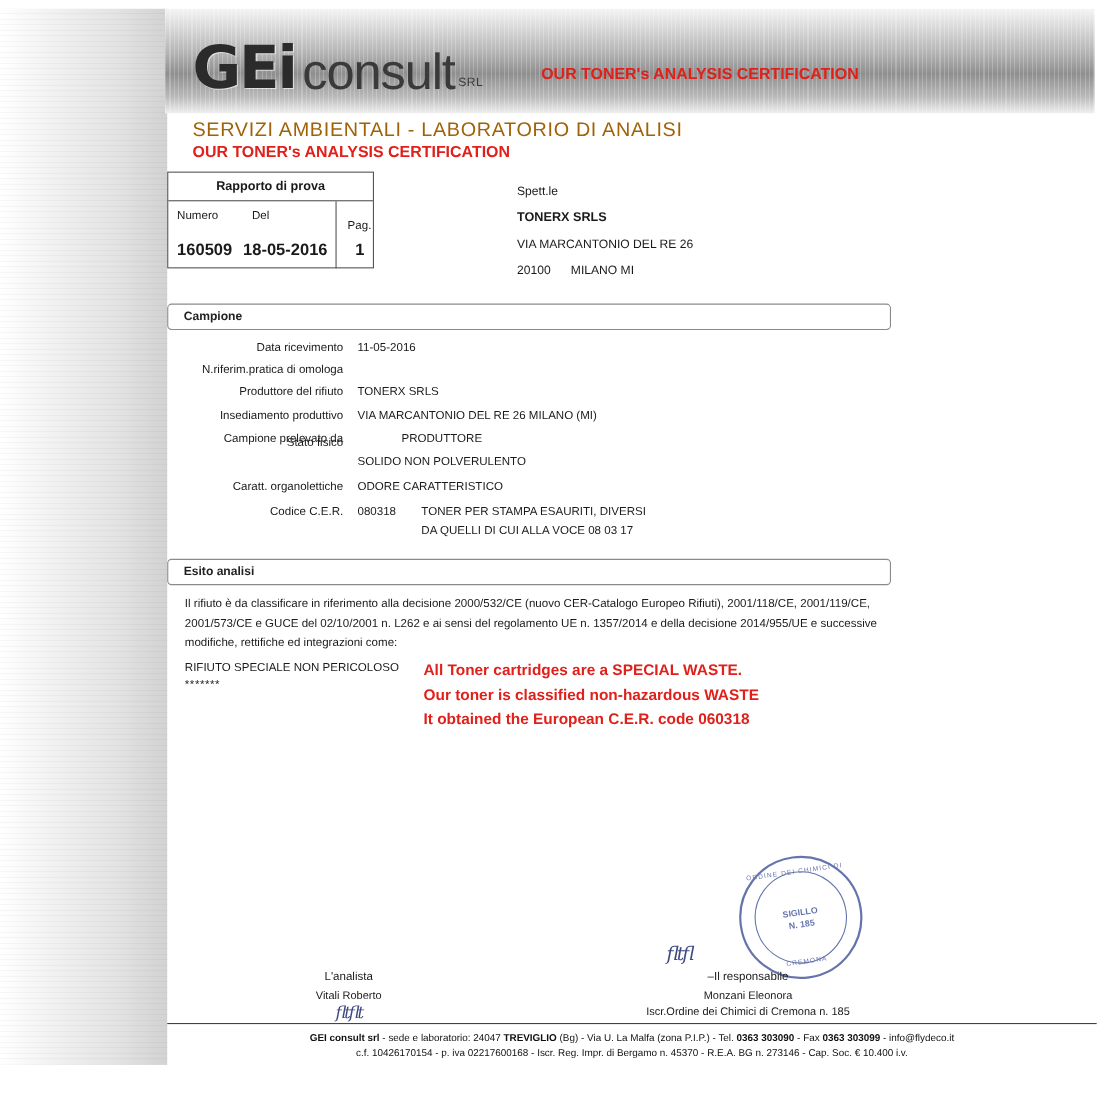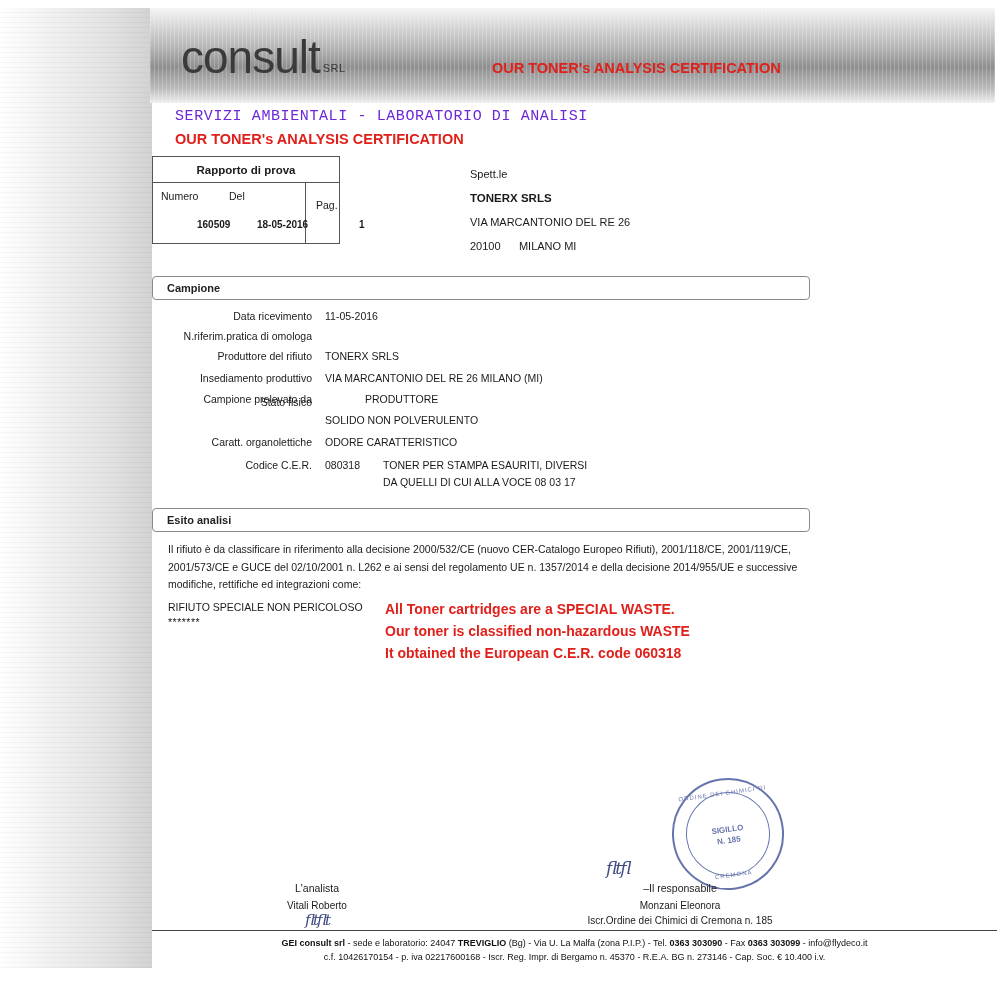--- a/index.html
+++ b/index.html
@@ -84,25 +84,24 @@
     color: #3a3a3a;
     margin-left: 3px;
     margin-bottom: 6px;
     letter-spacing: 0.5px;
   }
 
   .subtitle {
     position: absolute;
     left: 175px;
     top: 108px;
-    font-size: 15px;
+    font-size: 18px;
     letter-spacing: 0.6px;
-    color: #6d28d9;
+    color: #a16207;
     font-weight: 500;
-    font-family: Liberation Mono, monospace;
   }
 
   
   .red-anno {
     color: #e0201b;
     font-weight: bold;
     font-family: "Liberation Sans", sans-serif;
   }
   .anno-top {
     position: absolute;
@@ -165,24 +164,23 @@
   .rapporto-vline {
     position: absolute;
     top: 26px;
     left: 152px;
     width: 1px;
     height: 61px;
     background: #555;
   }
   .rapporto-vals span {
     position: absolute;
-    font-size: 10px;
+    font-size: 15px;
     font-weight: bold;
     top: 62px;
-    margin-left: 36px;
   }
   .rv-numero { left: 8px; }
   .rv-del { left: 68px; }
   .rv-pag { left: 170px; }
 
   
   .spett {
     position: absolute;
     left: 470px;
     top: 162px;
@@ -331,20 +329,21 @@
 </style>
 </head>
 <body>
 
 <div class="page">
 
   <div class="left-strip"></div>
   <div class="header-band"></div>
 
   <div class="logo">
+    <span class="logo-gei">GEi</span>
     <span class="logo-consult">consult</span>
     <span class="logo-srl">SRL</span>
   </div>
 
   <div class="subtitle">SERVIZI AMBIENTALI - LABORATORIO DI ANALISI</div>
 
   <div class="anno-top red-anno">OUR TONER's ANALYSIS CERTIFICATION</div>
   <div class="anno-second red-anno">OUR TONER's ANALYSIS CERTIFICATION</div>
 
   <div class="rapporto-box">

